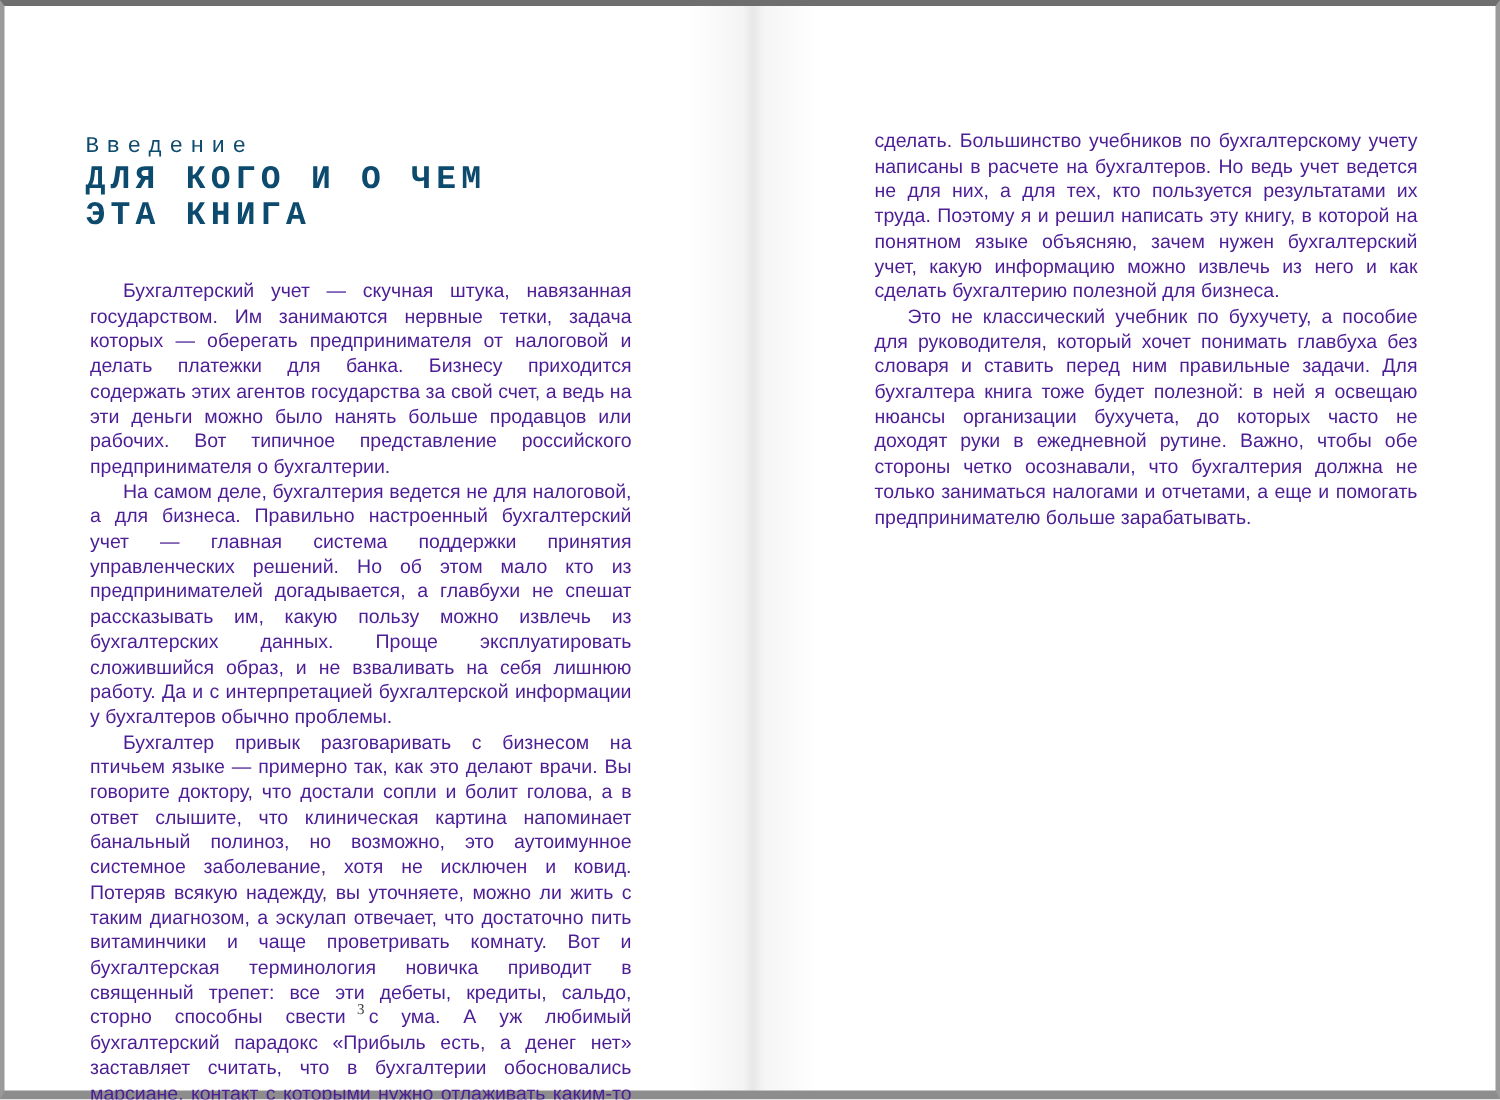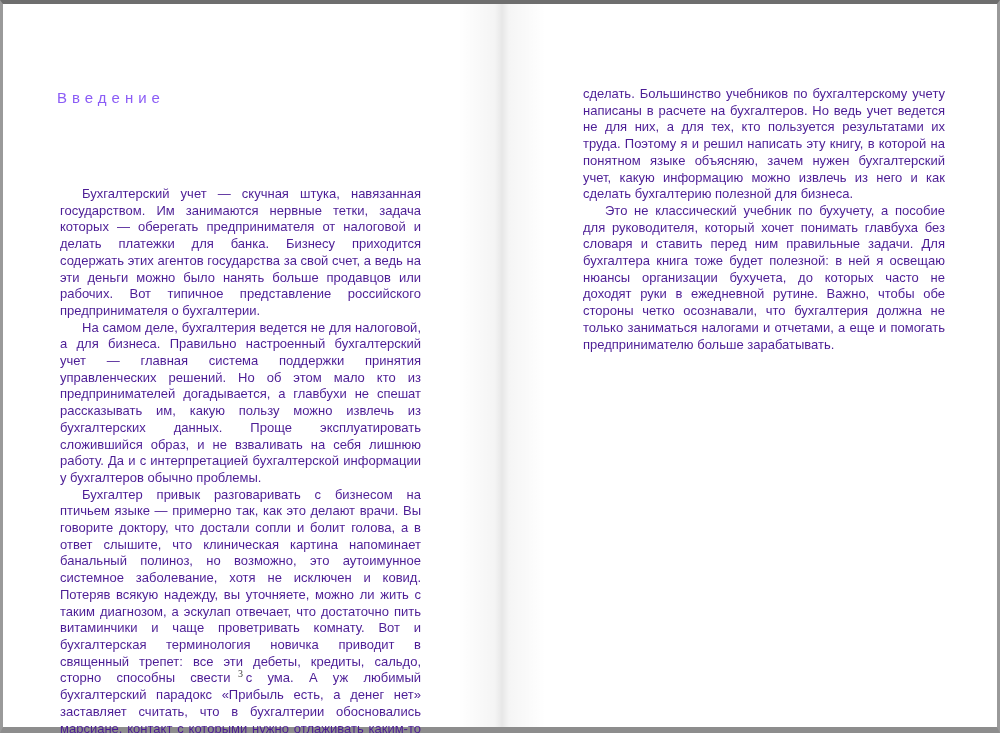--- a/index.html
+++ b/index.html
@@ -34,22 +34,22 @@
 
   .page { position: absolute; top: 0; height: 100%; }
   .page.left  { left: 0;   width: 497px; }
   .page.right { left: 497px; width: 497px; }
 
   .heading {
     position: absolute;
     left: 54px;
     top: 84px;
     width: 365px;
-    color: #8b5cf6;
-    font-family: Liberation Sans, sans-serif;
+    color: #0c4a6e;
+    font-family: Liberation Mono, monospace;
   }
   .chapter-label {
     font-size: 15px;
     line-height: 20px;
     letter-spacing: 5px;
     font-weight: 400;
   }
   .title { font-weight: 700; font-size: 22px; }
   .title .title-line {
     display: block;
@@ -88,20 +88,24 @@
 </head>
 <body>
 
 <div class="spread">
 
   <div class="gutter"></div>
 
   <section class="page left">
     <header class="heading">
       <div class="chapter-label">Введение</div>
+      <h1 class="title">
+        <span class="title-line">ДЛЯ КОГО И О ЧЕМ</span>
+        <span class="title-line">ЭТА КНИГА</span>
+      </h1>
     </header>
 
     <div class="body-col">
       <p class="para indent">Бухгалтерский учет — скучная штука, навязанная государством. Им занимаются нервные тетки, задача которых — оберегать предпринимателя от налоговой и делать платежки для банка. Бизнесу приходится содержать этих агентов государства за свой счет, а ведь на эти деньги можно было нанять больше продавцов или рабочих. Вот типичное представление российского предпринимателя о бухгалтерии.</p>
       <p class="para indent">На самом деле, бухгалтерия ведется не для налоговой, а для бизнеса. Правильно настроенный бухгалтерский учет — главная система поддержки принятия управленческих решений. Но об этом мало кто из предпринимателей догадывается, а главбухи не спешат рассказывать им, какую пользу можно извлечь из бухгалтерских данных. Проще эксплуатировать сложившийся образ, и не взваливать на себя лишнюю работу. Да и с интерпретацией бухгалтерской информации у бухгалтеров обычно проблемы.</p>
       <p class="para indent">Бухгалтер привык разговаривать с бизнесом на птичьем языке — примерно так, как это делают врачи. Вы говорите доктору, что достали сопли и болит голова, а в ответ слышите, что клиническая картина напоминает банальный полиноз, но возможно, это аутоимунное системное заболевание, хотя не исключен и ковид. Потеряв всякую надежду, вы уточняете, можно ли жить с таким диагнозом, а эскулап отвечает, что достаточно пить витаминчики и чаще проветривать комнату. Вот и бухгалтерская терминология новичка приводит в священный трепет: все эти дебеты, кредиты, сальдо, сторно способны свести с ума. А уж любимый бухгалтерский парадокс «Прибыль есть, а денег нет» заставляет считать, что в бухгалтерии обосновались марсиане, контакт с которыми нужно отлаживать каким-то особенным образом.</p>
 
     </div>
 
     <div class="page-number">3</div>

